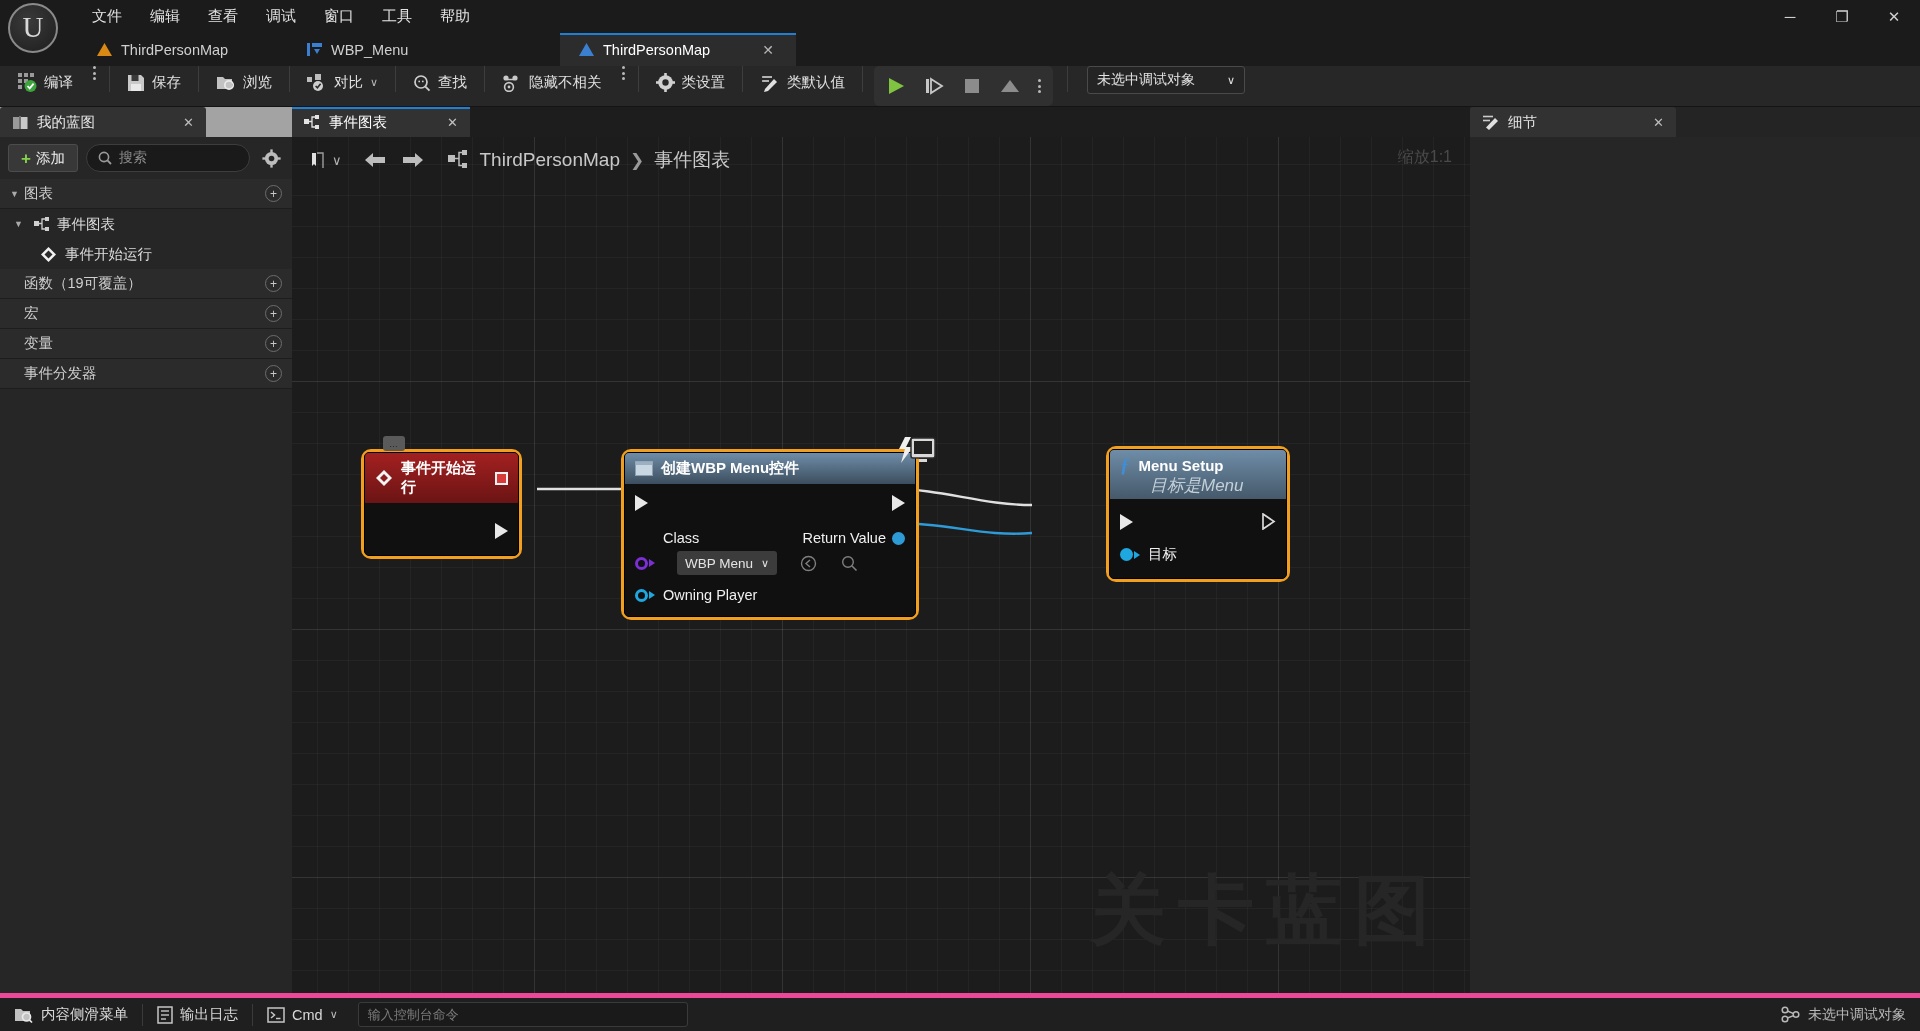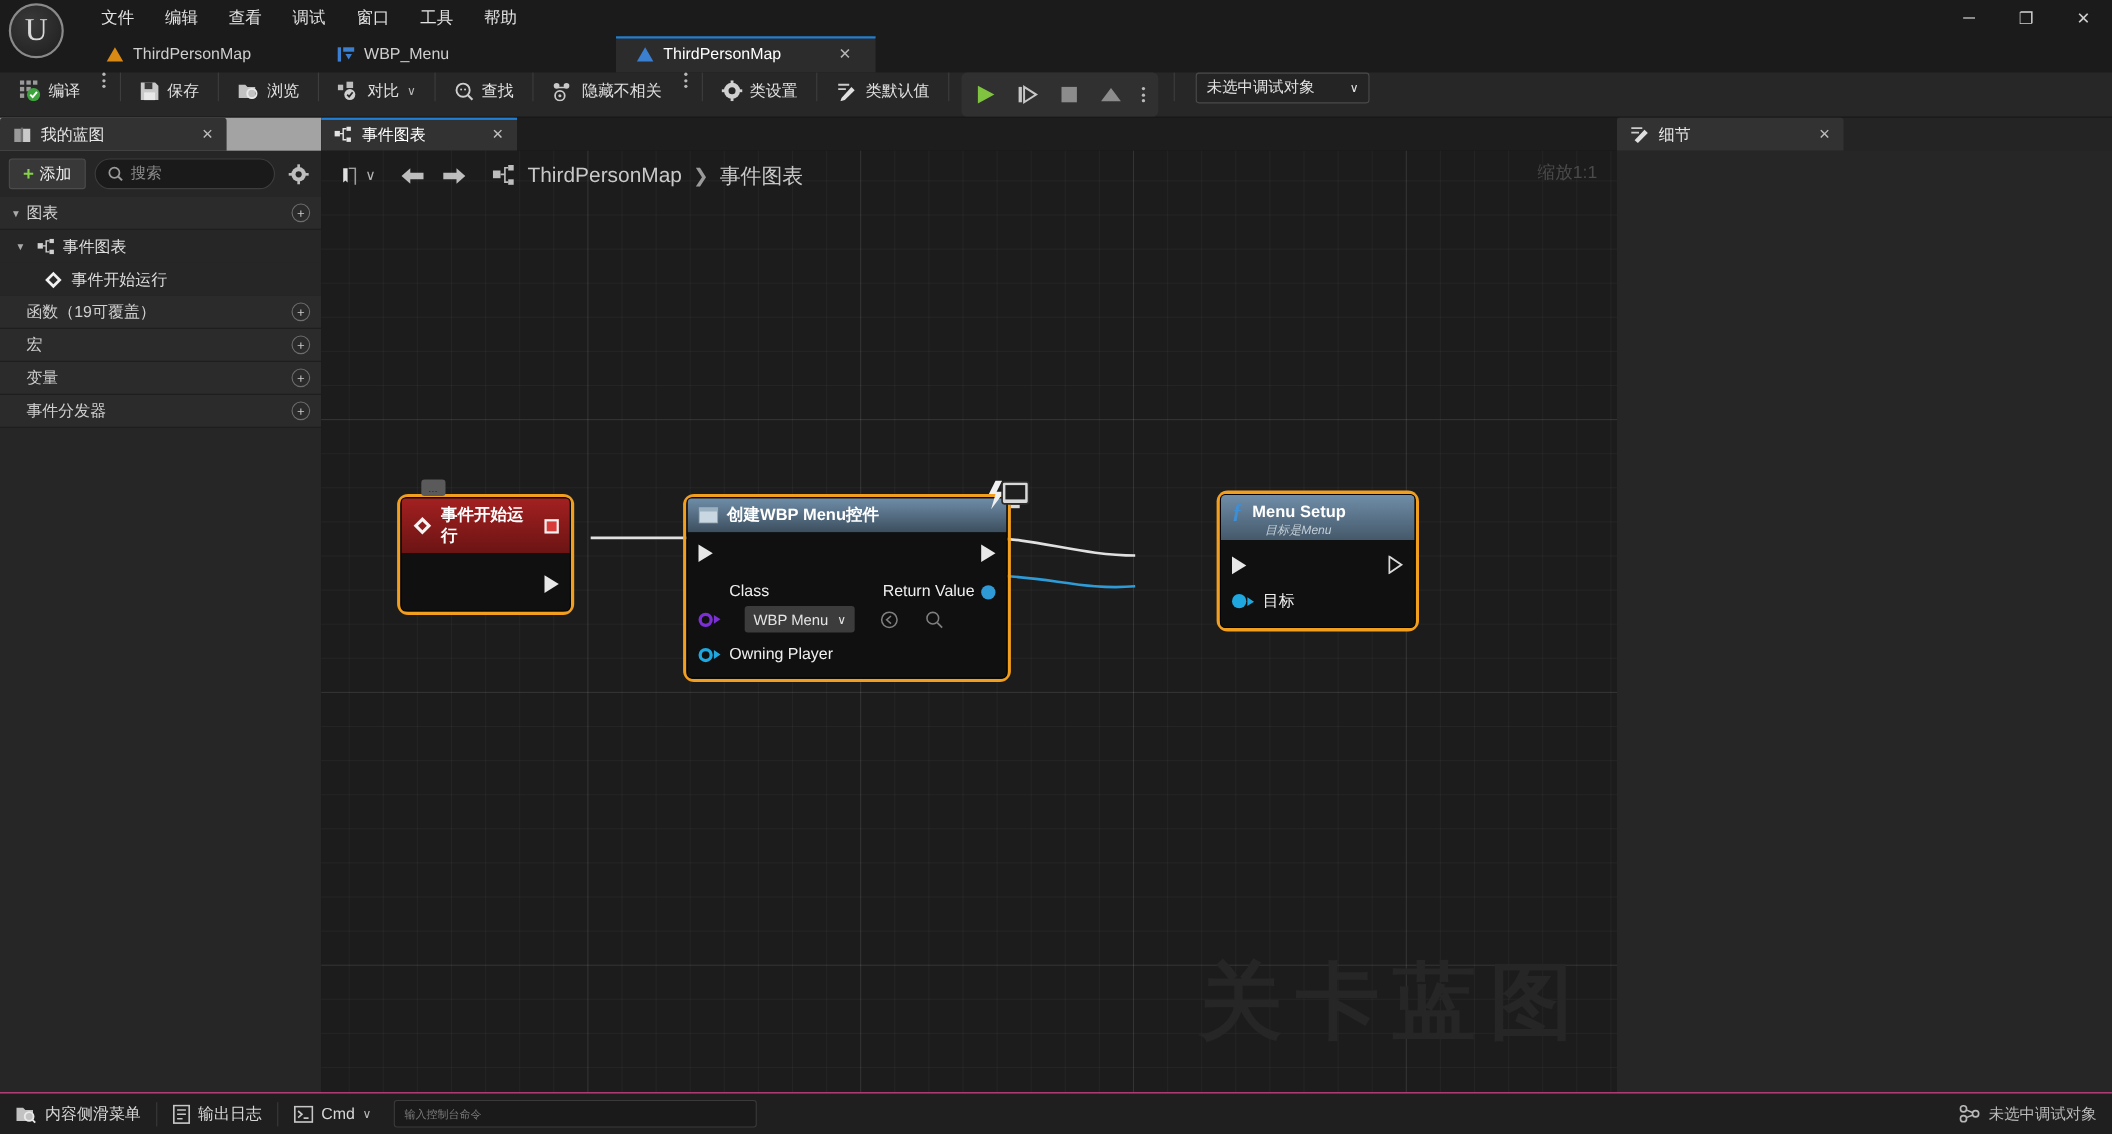--- a/index.html
+++ b/index.html
@@ -174,27 +174,27 @@
   }
   .minibtn { width:19px;height:19px; color:#7f7f7f; display:flex;align-items:center;justify-content:center;font-size:14px;}
 
   
   .rightpanel { position:absolute; right:0; top:0; width:450px; height:886px; background:#242424; }
   .rp-body { position:absolute; top:30px; left:0; right:0; bottom:0; background:#262626; }
 
   
   .statusbar {
     position:absolute; bottom:0; left:0; width:1920px; height:38px; background:#1f1f1f;
-    display:flex; align-items:center; border-top:1px solid #ec4899;
+    display:flex; align-items:center; border-top:5px solid #ec4899;
   }
   .sb-item { display:flex; align-items:center; gap:7px; height:38px; padding:0 14px; font-size:14.5px; color:#d8d8d8; }
   .sb-sep { width:1px; height:22px; background:#3a3a3a; }
   .cmdinput {
     margin-left:6px; width:330px; height:25px; background:#1a1a1a; border:1px solid #3a3a3a;
-    border-radius:3px; font-size:10px; color:#7b7b7b; display:flex; align-items:center; padding:0 9px;
+    border-radius:3px; font-size:13px; color:#7b7b7b; display:flex; align-items:center; padding:0 9px;
   }
   .sb-right { margin-left:auto; display:flex; align-items:center; gap:8px; padding-right:14px; font-size:14px; color:#b9b9b9;}
   svg { display:block; }
 </style>
 </head>
 <body>
 
 <div id="app">
 
   <div class="titlebar">
@@ -653,21 +653,21 @@
 
         <div class="node sel" style="left:817px; top:312px; width:178px;">
           <div class="node-inner">
             <div class="node-hdr fn" style="flex-direction:column;align-items:flex-start;gap:0;padding-bottom:2px">
               <span style="display:flex;align-items:center;gap:9px">
                 <span class="ic" style="font-family:'Liberation Serif',serif;font-style:italic;font-size:19px;color:#3e8fd8;line-height:1">
                   <span>ƒ</span>
                 </span>
                 <span>Menu Setup</span>
               </span>
-              <span style="font-size:11px;font-style:italic;font-weight:normal;color:#c3cfd8;padding-left:30px;margin-top:-1px">目标是Menu</span>
+              <span style="font-size:17px;font-style:italic;font-weight:normal;color:#c3cfd8;padding-left:30px;margin-top:-1px">目标是Menu</span>
             </div>
             <div class="node-body">
               <div class="pinrow" style="padding-top:8px">
                 <span class="pin-exec"></span>
                 <span>
                   <svg width="14" height="17" viewBox="0 0 14 17">
                       <polygon points="1,1 12,8.5 1,16" fill="none" stroke="#d8d8d8" stroke-width="1.7"></polygon>
                     </svg>
                 </span>
               </div>

